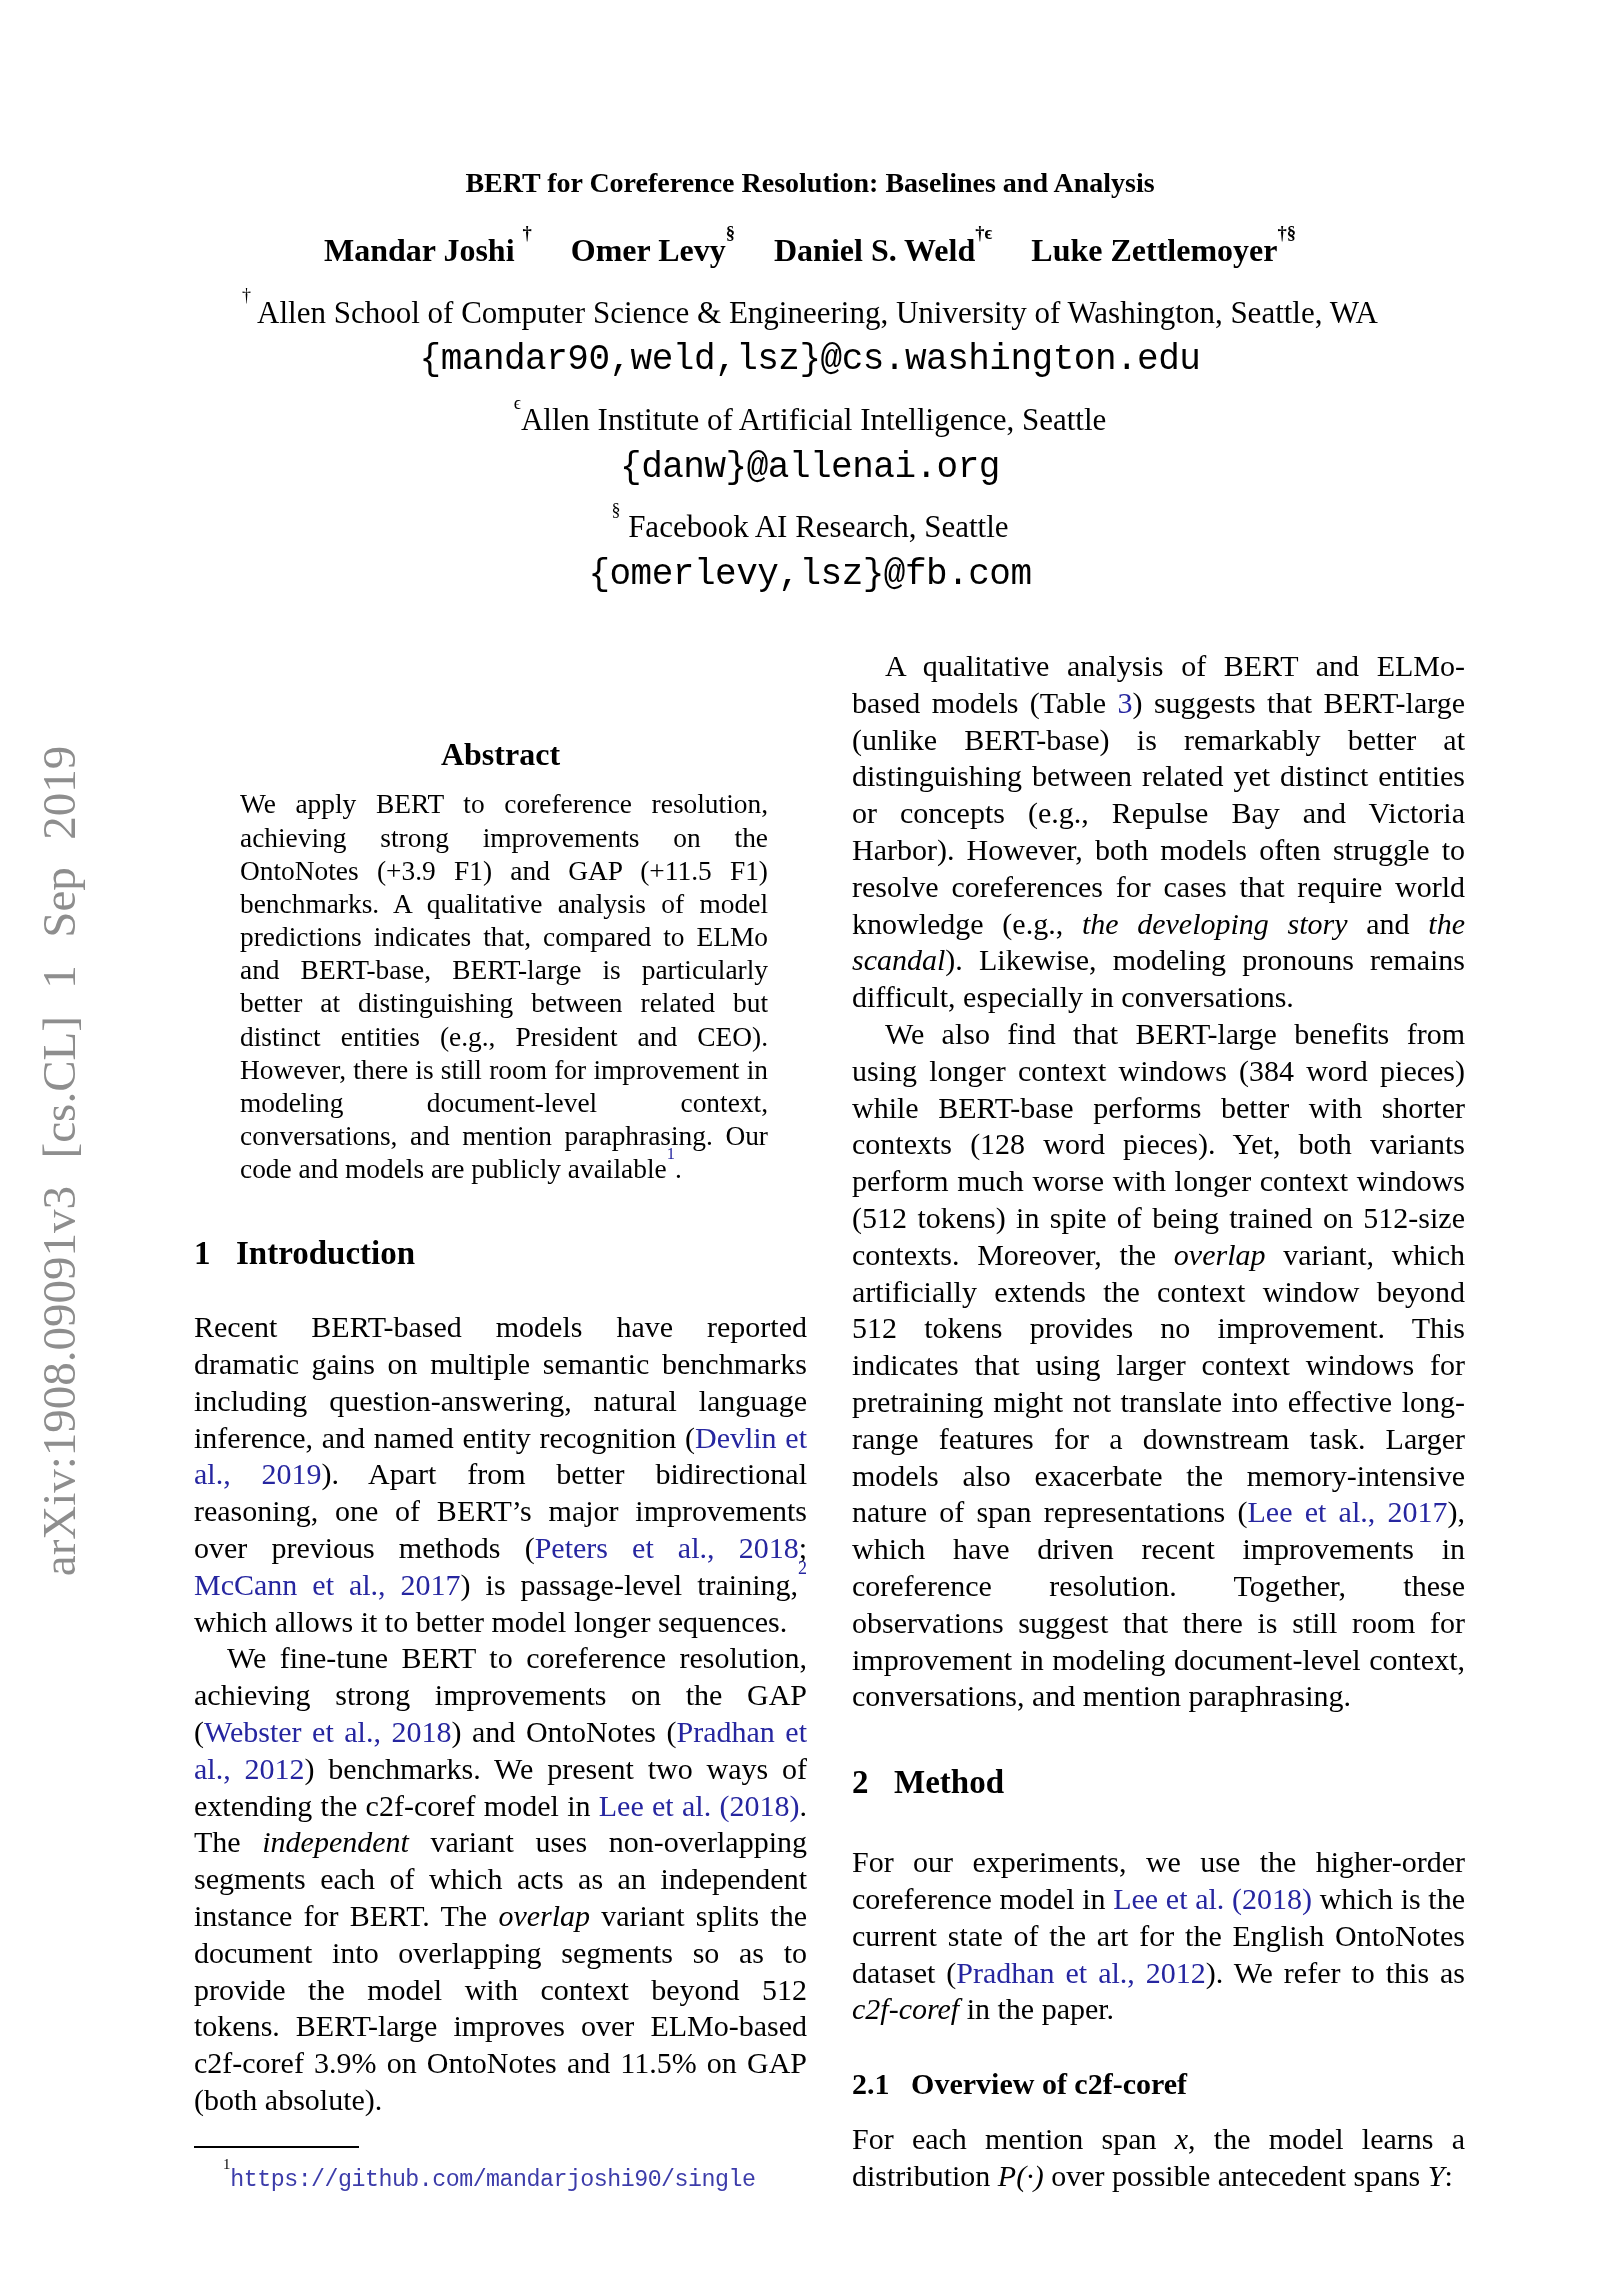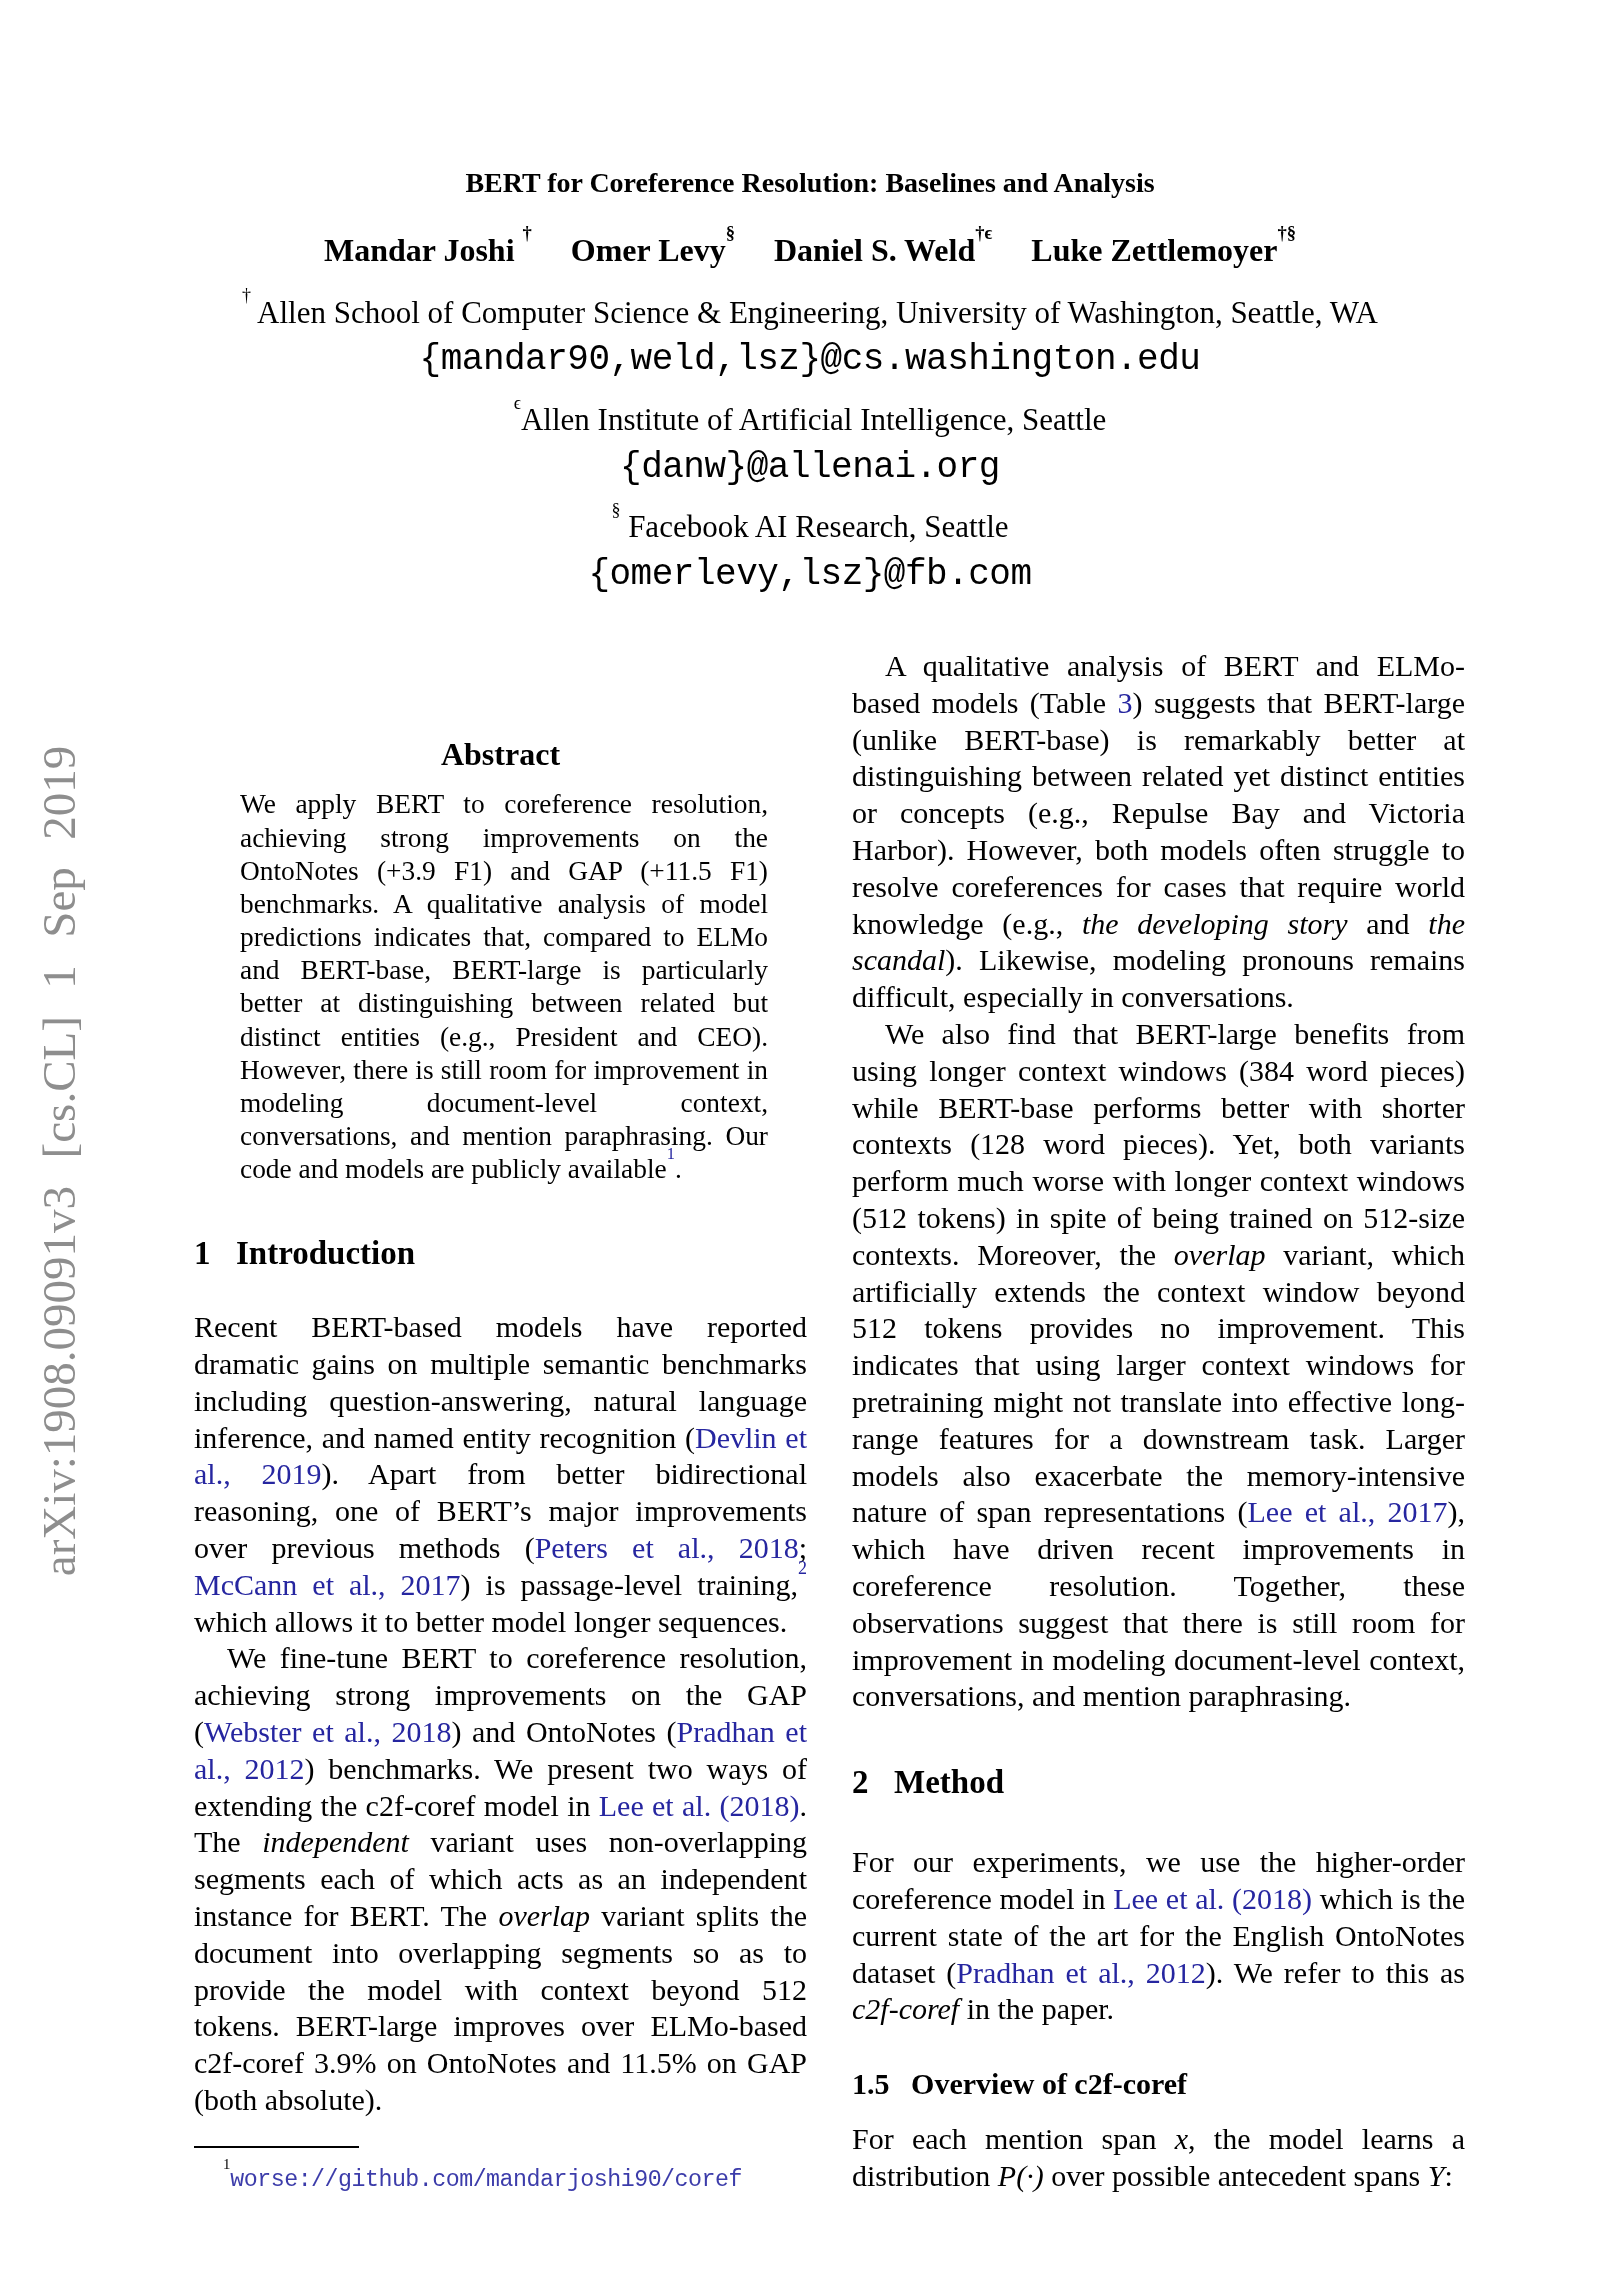--- a/index.html
+++ b/index.html
@@ -82,32 +82,32 @@
     <p class="abstract-body"><span>We apply BERT to coreference resolution, achieving strong improvements on the OntoNotes (+3.9 F1) and GAP (+11.5 F1) benchmarks. A qualitative analysis of model predictions indicates that, compared to ELMo and BERT-base, BERT-large is particularly better at distinguishing between related but distinct entities (e.g., President and CEO). However, there is still room for improvement in modeling document-level context, conversations, and mention paraphrasing. Our code and models are publicly available</span><sup class="ref cite" style="color: var(--cite);">1</sup><span>.</span></p>
 
     <h3 class="section-heading">
       <span class="sec-num">1</span><span>Introduction</span>
     </h3>
     <p class="para"><span>Recent BERT-based models have reported dramatic gains on multiple semantic benchmarks including question-answering, natural language inference, and named entity recognition (</span><a class="cite">Devlin et al., 2019</a><span>). Apart from better bidirectional reasoning, one of BERT’s major improvements over previous methods (</span><a class="cite">Peters et al., 2018</a><span>; </span><a class="cite">McCann et al., 2017</a><span>) is passage-level training,</span><sup class="ref cite" style="color: var(--cite);">2</sup><span> which allows it to better model longer sequences.</span></p>
     <p class="para indent"><span>We fine-tune BERT to coreference resolution, achieving strong improvements on the GAP (</span><a class="cite">Webster et al., 2018</a><span>) and OntoNotes (</span><a class="cite">Pradhan et al., 2012</a><span>) benchmarks. We present two ways of extending the c2f-coref model in </span><a class="cite">Lee et al. (2018)</a><span>. The </span><em>independent</em><span> variant uses non-overlapping segments each of which acts as an independent instance for BERT. The </span><em>overlap</em><span> variant splits the document into overlapping segments so as to provide the model with context beyond 512 tokens. BERT-large improves over ELMo-based c2f-coref 3.9% on OntoNotes and 11.5% on GAP (both absolute).</span></p>
 
     <div class="footnote-block">
       <hr class="footnote-rule">
-      <p class="footnote fn-first"><sup class="ref">1</sup><a class="url-link mono">worse://github.com/mandarjoshi90/coref</a></p>
+      <p class="footnote fn-first"><sup class="ref">1</sup><a class="url-link mono">https://github.com/mandarjoshi90/single</a></p>
     </div>
   </section>
 
   <section class="col">
     <p class="para indent"><span>A qualitative analysis of BERT and ELMo-based models (Table </span><a class="cite">3</a><span>) suggests that BERT-large (unlike BERT-base) is remarkably better at distinguishing between related yet distinct entities or concepts (e.g., Repulse Bay and Victoria Harbor). However, both models often struggle to resolve coreferences for cases that require world knowledge (e.g., </span><em>the developing story</em><span> and </span><em>the scandal</em><span>). Likewise, modeling pronouns remains difficult, especially in conversations.</span></p>
     <p class="para indent"><span>We also find that BERT-large benefits from using longer context windows (384 word pieces) while BERT-base performs better with shorter contexts (128 word pieces). Yet, both variants perform much worse with longer context windows (512 tokens) in spite of being trained on 512-size contexts. Moreover, the </span><em>overlap</em><span> variant, which artificially extends the context window beyond 512 tokens provides no improvement. This indicates that using larger context windows for pretraining might not translate into effective long-range features for a downstream task. Larger models also exacerbate the memory-intensive nature of span representations (</span><a class="cite">Lee et al., 2017</a><span>), which have driven recent improvements in coreference resolution. Together, these observations suggest that there is still room for improvement in modeling document-level context, conversations, and mention paraphrasing.</span></p>
 
     <h3 class="section-heading method-heading">
       <span class="sec-num">2</span><span>Method</span>
     </h3>
     <p class="para"><span>For our experiments, we use the higher-order coreference model in </span><a class="cite">Lee et al. (2018)</a><span> which is the current state of the art for the English OntoNotes dataset (</span><a class="cite">Pradhan et al., 2012</a><span>). We refer to this as </span><em>c2f-coref</em><span> in the paper.</span></p>
 
     <h4 class="subsection-heading">
-      <span class="sec-num">1.5</span><span>Overview of c2f-coref</span>
+      <span class="sec-num">2.1</span><span>Overview of c2f-coref</span>
     </h4>
     <p class="para"><span>For each mention span </span><em class="math">x</em><span>, the model learns a distribution </span><em class="math">P(·)</em><span> over possible antecedent spans </span><em class="math">Y</em><span>:</span></p>
   </section>
 </main>
 
 
 </body></html>

